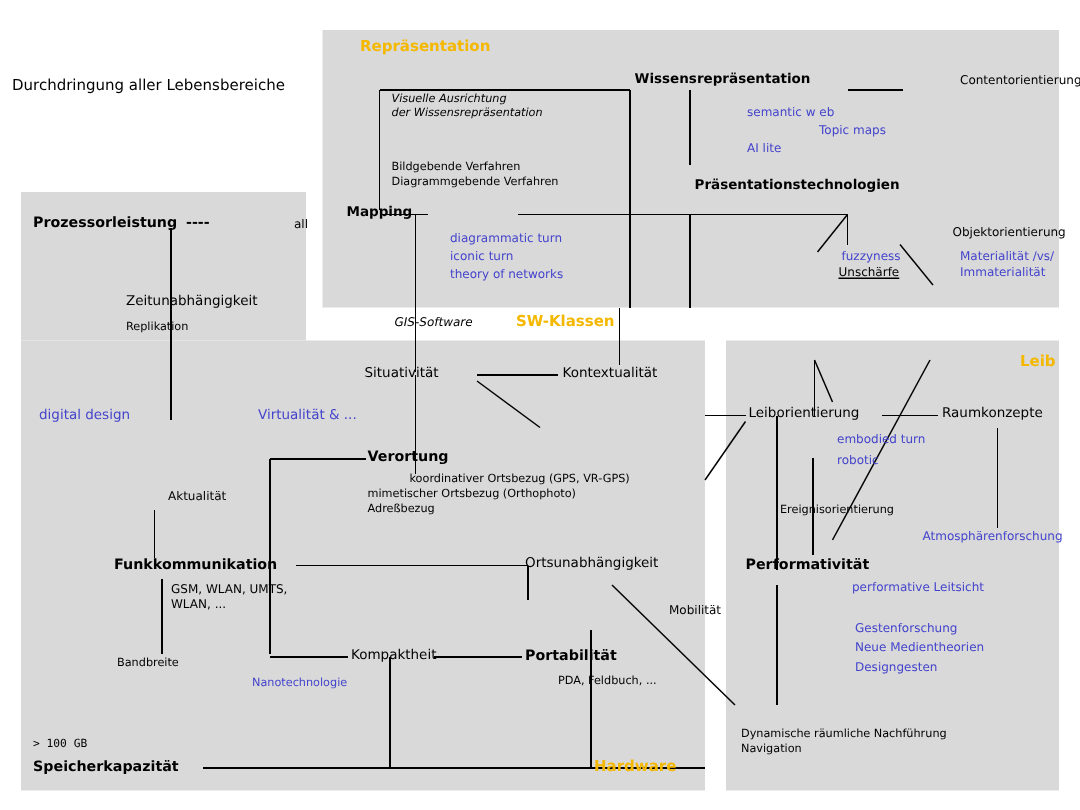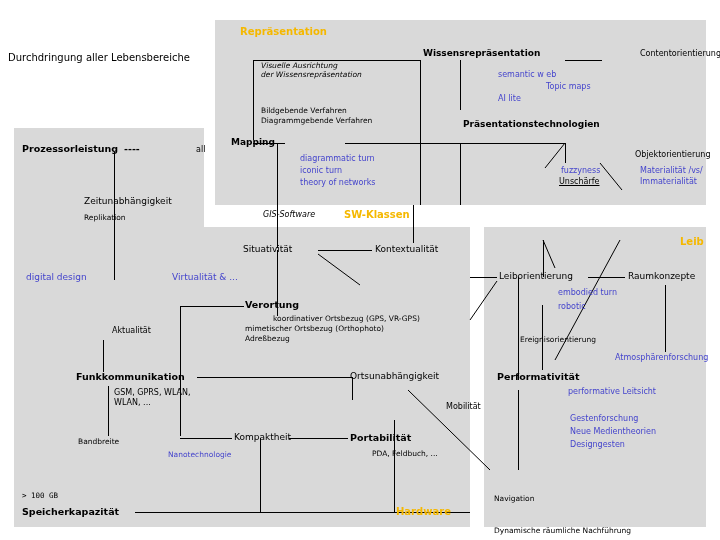--- a/index.html
+++ b/index.html
@@ -145,21 +145,21 @@
   <div class="lbl s9 blue" style="left:172px;top:272px;">Virtualität &amp; ...</div>
 
   <div class="lbl s95 b" style="left:245px;top:299px;">Verortung</div>
   <div class="lbl s7" style="left:245px;top:315px;margin-left:28px;">koordinativer Ortsbezug (GPS, VR-GPS)</div>
   <div class="lbl s7" style="left:245px;top:325px;">mimetischer Ortsbezug (Orthophoto)</div>
   <div class="lbl s7" style="left:245px;top:335px;">Adreßbezug</div>
 
   <div class="lbl s8" style="left:76px;top:326px;">Aktualität</div>
 
   <div class="lbl s95 b" style="left:76px;top:371px;">Funkkommunikation</div>
-  <div class="lbl s8" style="left:78px;top:388px;">GSM, GPRS, WLAN,</div>
+  <div class="lbl s8" style="left:78px;top:388px;">GSM, WLAN, UMTS,</div>
   <div class="lbl s8" style="left:78px;top:398px;">WLAN, ...</div>
   <div class="lbl s7" style="left:78px;top:438px;">Bandbreite</div>
 
   <div class="lbl s9" style="left:350px;top:371px;">Ortsunabhängigkeit</div>
   <div class="lbl s8" style="left:410px;top:402px;">Mobilität</div>
 
   <div class="lbl s9" style="left:234px;top:432px;">Kompaktheit</div>
   <div class="lbl s7 blue" style="left:168px;top:451px;">Nanotechnologie</div>
 
   <div class="lbl s95 b" style="left:350px;top:432px;">Portabilität</div>
@@ -177,16 +177,16 @@
   <div class="lbl s7" style="left:520px;top:336px;">Ereignisorientierung</div>
   <div class="lbl s8 blue" style="left:579px;top:353px;">Atmosphärenforschung</div>
 
   <div class="lbl s95 b" style="left:497px;top:371px;">Performativität</div>
   <div class="lbl s8 blue" style="left:532px;top:387px;">performative Leitsicht</div>
 
   <div class="lbl s8 blue" style="left:534px;top:414px;">Gestenforschung</div>
   <div class="lbl s8 blue" style="left:534px;top:427px;text-align:center;">Neue Medientheorien</div>
   <div class="lbl s8 blue" style="left:534px;top:440px;">Designgesten</div>
 
-  <div class="lbl s7" style="left:494px;top:485px;margin-top:42px;">Dynamische räumliche Nachführung</div>
+  <div class="lbl s7" style="left:494px;top:485px;">Dynamische räumliche Nachführung</div>
   <div class="lbl s7" style="left:494px;top:495px;">Navigation</div>
 
 </div>
 
 </body></html>

